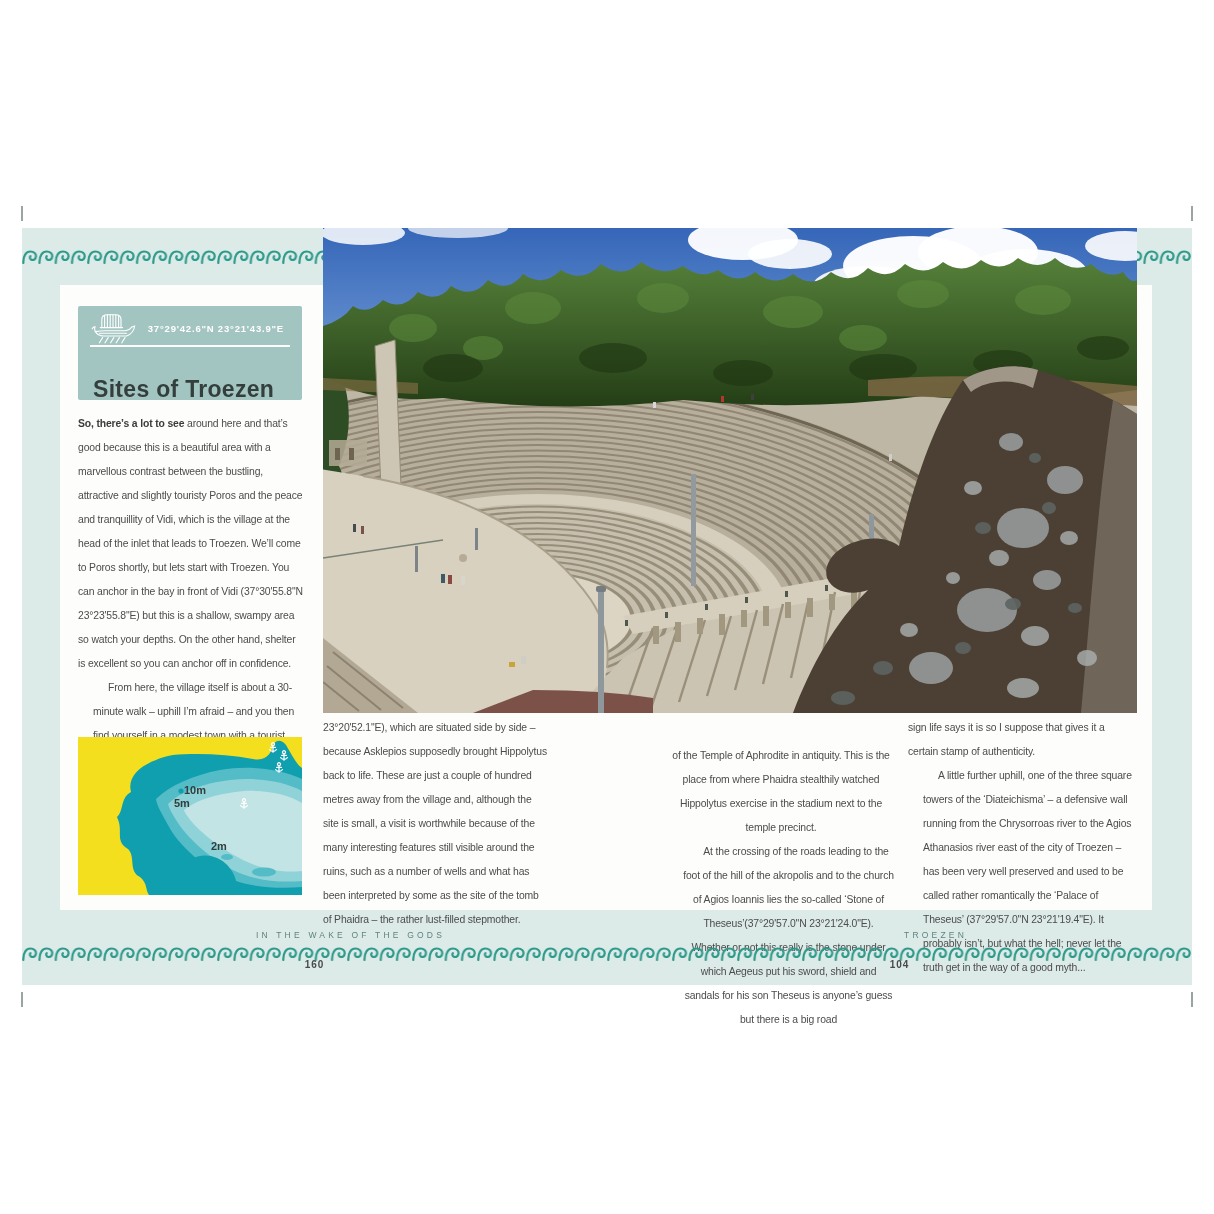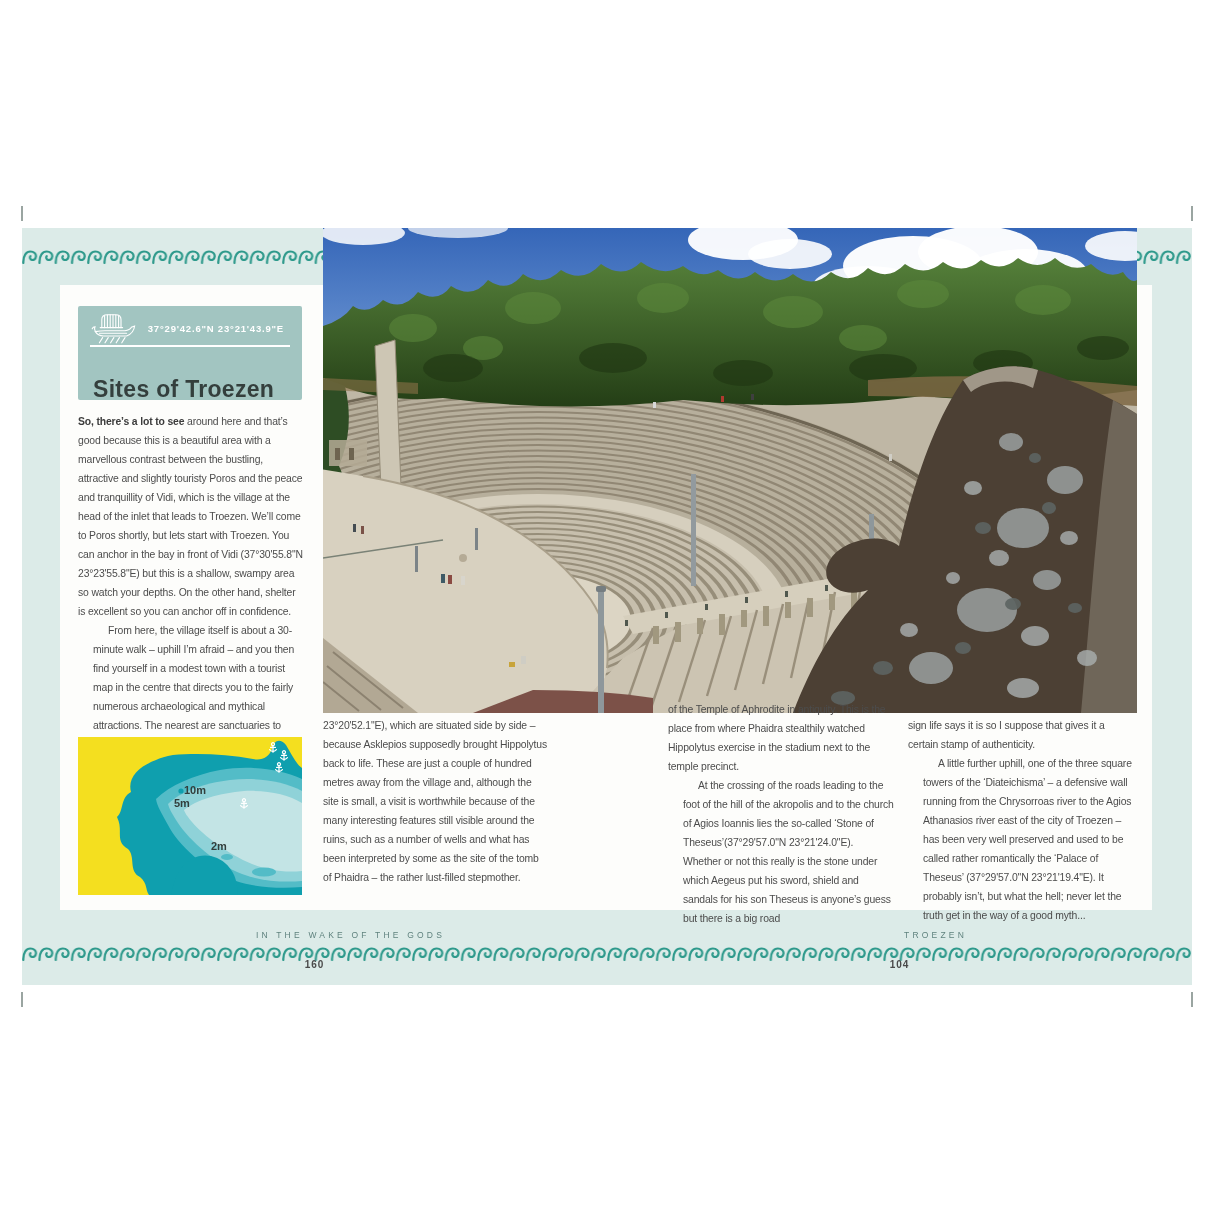--- a/index.html
+++ b/index.html
@@ -11,27 +11,27 @@
   .spread{position:absolute;left:22px;top:228px;width:1170px;height:757px;background:#dcebe8;}
   .waveband{position:absolute;left:0;width:1170px;height:14px;}
   .panel{position:absolute;left:38px;top:57px;width:1092px;height:625px;background:#fdfdfb;}
   .photo{position:absolute;left:301px;top:0;width:814px;height:485px;overflow:hidden;}
   .photo svg{display:block;}
   .headerbox{position:absolute;left:56px;top:78px;width:224px;height:94px;background:#a2c5c1;border-radius:2px;}
   .coords{position:absolute;right:18px;top:17px;font-size:9.5px;font-weight:bold;color:#ffffff;letter-spacing:.8px;}
   .hrule{position:absolute;left:12px;right:12px;top:39px;height:1.6px;background:#ffffff;}
   .shipwrap{position:absolute;left:11px;top:6px;width:48px;height:36px;}
   .pagetitle{position:absolute;left:15px;top:48px;font-size:23px;font-weight:600;color:#343f3d;letter-spacing:.3px;margin-top:22px;}
-  .col{position:absolute;width:226px;font-size:10.4px;line-height:19px;color:#4c4c4c;letter-spacing:-0.15px;}
+  .col{position:absolute;width:226px;font-size:10.4px;line-height:24px;color:#4c4c4c;letter-spacing:-0.15px;}
   .col p{margin:0;}
   .col p.ind{text-indent:15px;margin-left:15px;}
   .lead{font-weight:bold;color:#3c3c3c;}
   .col1{left:56px;top:184px;}
   .col2{left:301px;top:488px;}
-  .col3{left:646px;top:472px;}
+  .col3{left:646px;top:516px;text-align:center;}
   .col4{left:886px;top:488px;}
   .mapwrap{position:absolute;left:56px;top:509px;width:224px;height:158px;}
   .runhead{position:absolute;top:702px;width:585px;text-align:center;font-size:8.5px;
            letter-spacing:3.2px;color:#5f827e;font-weight:500;padding-left:36px;}
   .rh-left{left:0;}
   .rh-right{left:585px;}
   .pagenum{position:absolute;top:731px;width:585px;text-align:center;font-size:10px;
            font-weight:bold;color:#4a4a4a;letter-spacing:1px;}
   .pn-left{left:0;}
   .pn-right{left:585px;}

